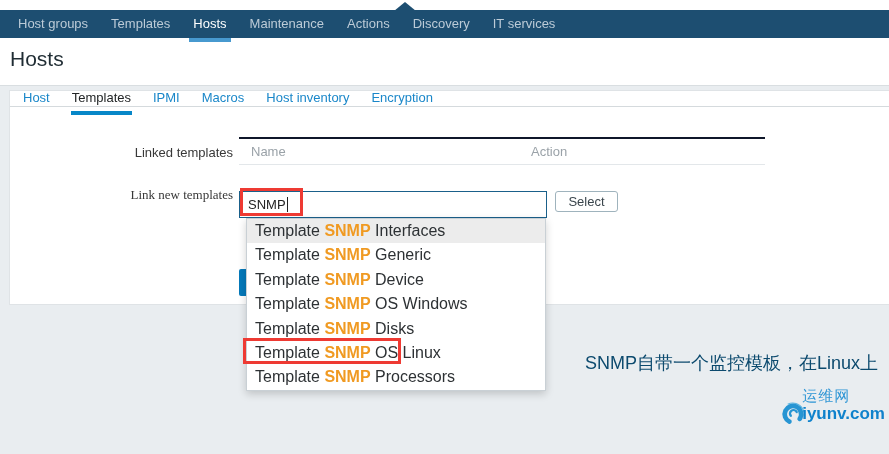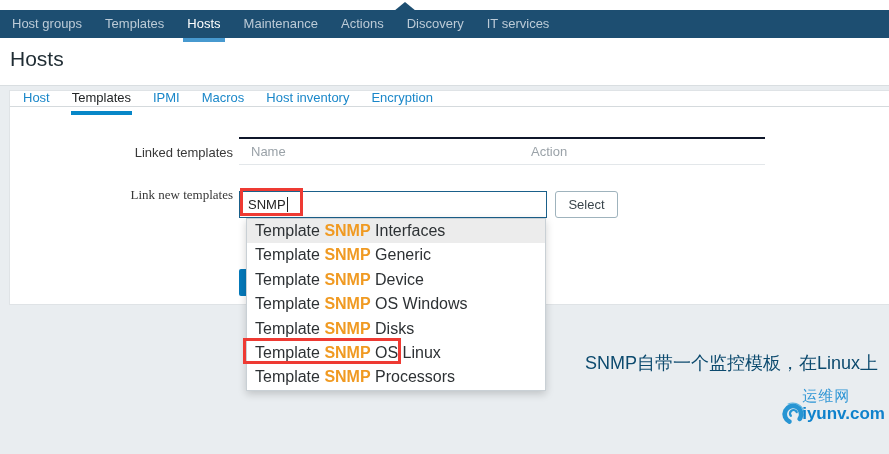--- a/index.html
+++ b/index.html
@@ -8,21 +8,21 @@
   .screen { position:relative; width:889px; height:454px; overflow:hidden; background:#ffffff; }
 
   
   .top-strip { position:absolute; left:0; top:0; width:889px; height:10px; background:#ffffff; }
   .nav-arrow { position:absolute; left:394px; top:2px; width:0; height:0;
                border-left:11px solid transparent; border-right:11px solid transparent;
                border-bottom:9px solid #1d4e71; }
 
   
   .navbar { position:absolute; left:0; top:10px; width:889px; height:28px; background:#1d4e71;
-            display:flex; align-items:center; padding-left:10px; overflow:visible; }
+            display:flex; align-items:center; padding-left:16px; overflow:visible; }
   .nav-item { position:relative; color:#bccbd7; font-size:13px; margin-right:19px; padding:0 2px;
               line-height:28px; cursor:pointer; white-space:nowrap; }
   .nav-item.active { color:#ffffff; }
   .nav-item.active::after { content:""; position:absolute; left:-2px; right:-2px; bottom:-4px;
               height:4px; background:#4799cf; }
 
   
   .page-title { position:absolute; left:10px; top:47px; font-size:21px; font-weight:400; color:#1f2c33; }
   .title-divider { position:absolute; left:0; top:85px; width:889px; height:1px; background:#d9dee1; }
 
@@ -52,21 +52,21 @@
                   display:flex; align-items:center; }
   .col-head { font-size:13px; color:#9aa2a8; }
   .col-name { padding-left:12px; }
   .col-action { position:absolute; left:292px; }
 
   .ms-input { position:absolute; left:229px; top:100px; width:308px; height:27px;
               border:1px solid #1a608a; background:#ffffff; display:flex; align-items:center;
               padding-left:8px; font-size:13px; color:#222222; }
   .caret { display:inline-block; width:1px; height:15px; background:#222222; margin-left:1px; }
 
-  .btn-select { position:absolute; left:545px; top:100px; width:63px; height:27px;
+  .btn-select { position:absolute; left:545px; top:100px; width:63px; height:21px;
                 background:#ffffff; border:1px solid #9fb3bd; border-radius:3px;
                 font-size:13px; color:#3a454c; display:flex; align-items:center; justify-content:center;
                 cursor:pointer; }
 
   .btn-update { position:absolute; left:229px; top:178px; width:80px; height:27px;
                 background:#0579ba; border-radius:2px; z-index:1; cursor:pointer; }
 
   
   .suggest { position:absolute; left:246px; top:218px; width:300px; z-index:3; background:#ffffff;
              border:1px solid #c9d0d5; box-shadow:0 3px 8px rgba(0,0,0,0.18); }

